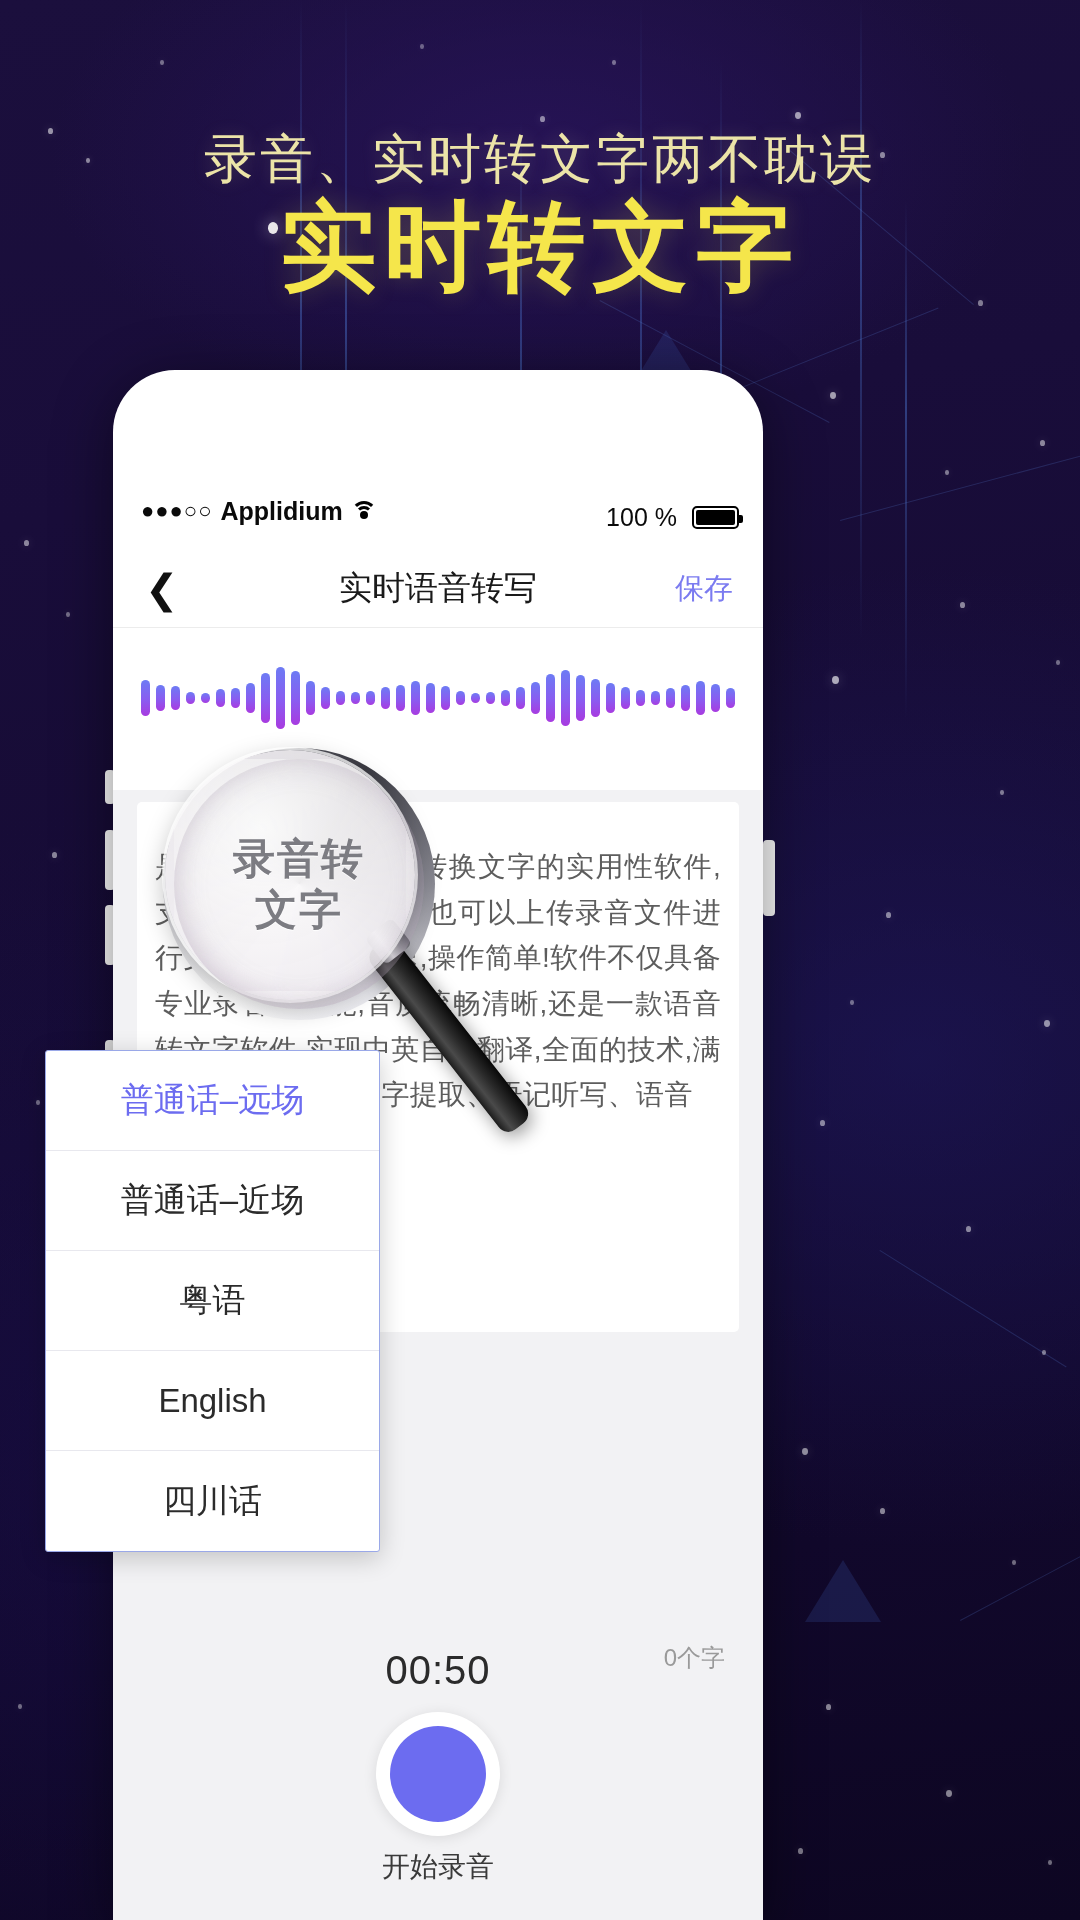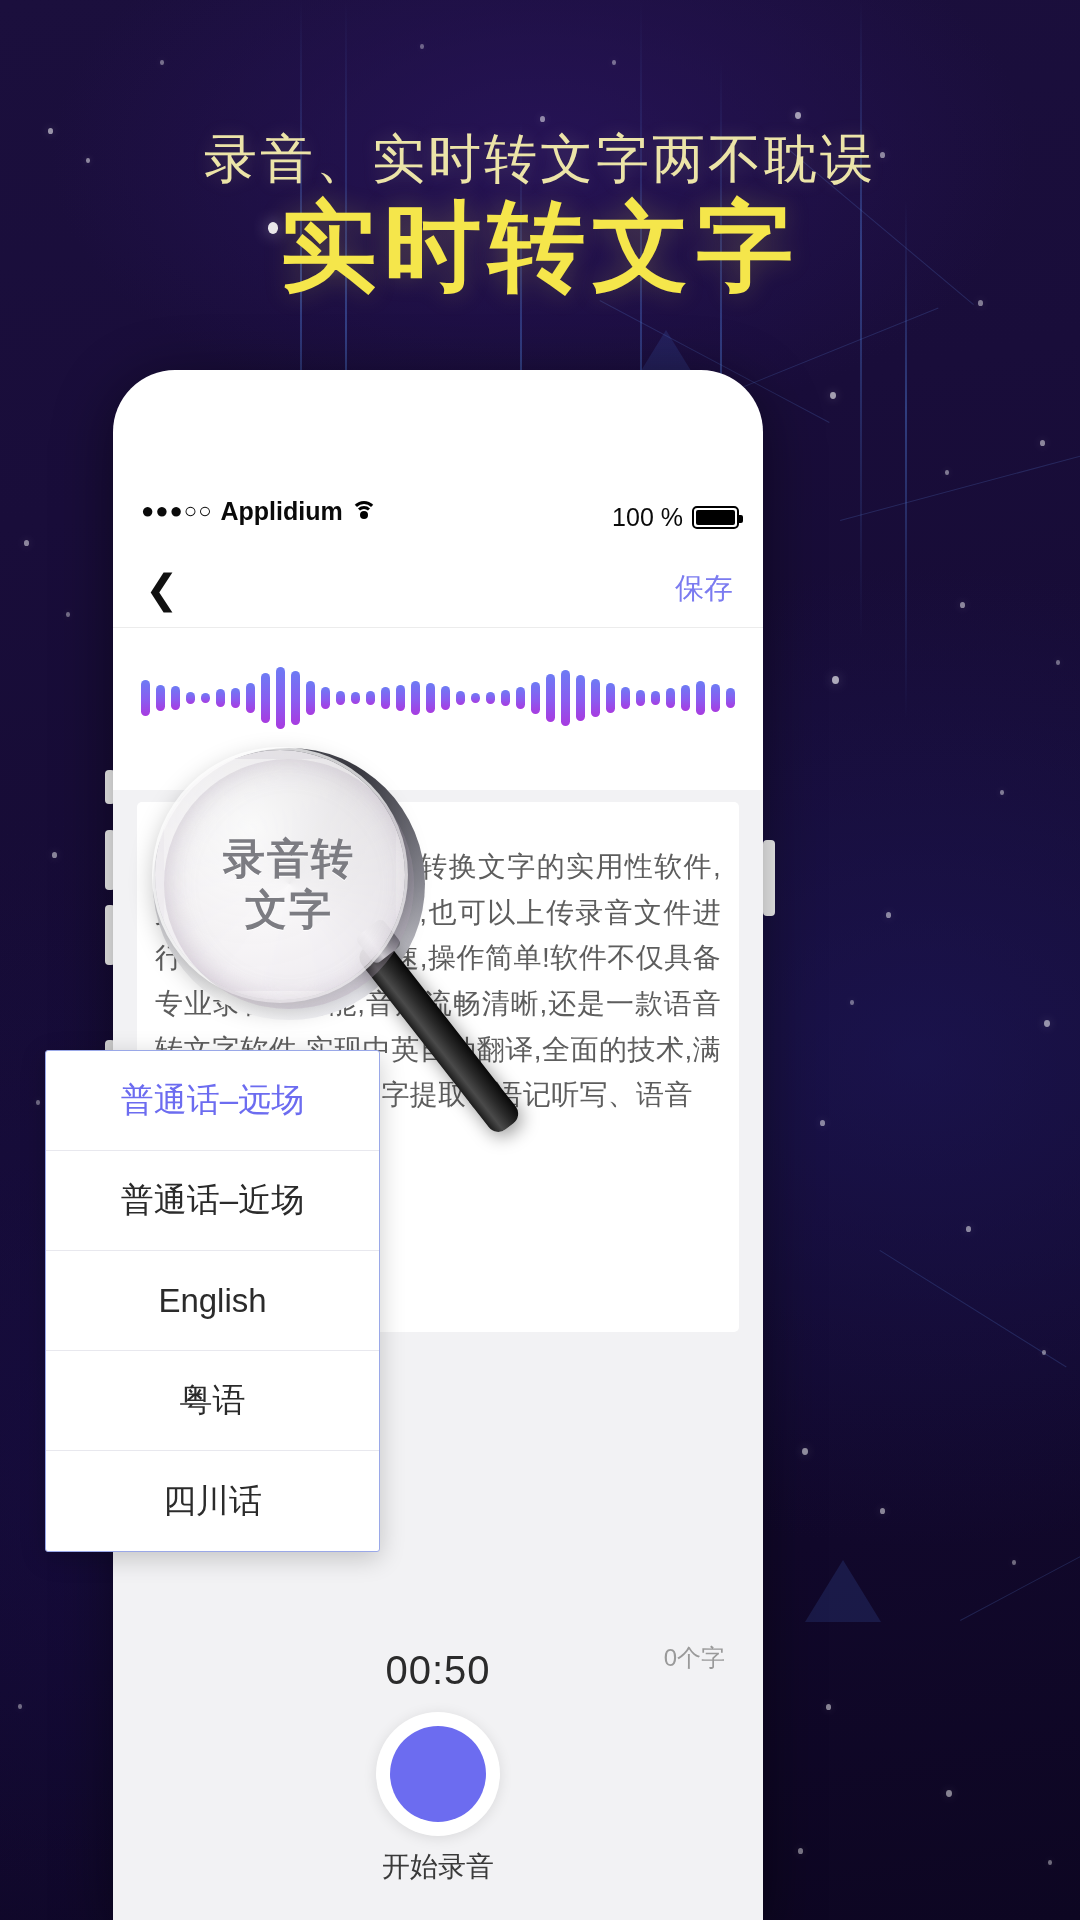--- a/index.html
+++ b/index.html
@@ -71,21 +71,21 @@
   .wifi { position:relative; width:26px; height:20px; }
   .wifi i {
     position:absolute; left:50%; transform:translateX(-50%);
     border:3px solid #000; border-color:#000 transparent transparent transparent;
     border-radius:50%;
   }
   .wifi i:nth-child(1){ width:26px;height:26px; top:0; }
   .wifi i:nth-child(2){ width:17px;height:17px; top:5px; }
   .wifi i:nth-child(3){ width:8px;height:8px; top:10px; background:#000; border:none; border-radius:50%; }
   #sb-time { position:absolute; left:0; width:650px; text-align:center; font-size:26px; font-weight:bold; }
-  #sb-right { margin-left:auto; margin-right:24px; display:flex; align-items:center; gap:9px;margin-top:12px; }
+  #sb-right { margin-left:auto; margin-right:24px; display:flex; align-items:center; gap:15px;margin-top:12px; }
   #battpct { font-size:25px; font-weight:500; }
   .batt { width:47px; height:23px; border:2px solid #000; border-radius:5px; padding:2px; position:relative; }
   .batt span { display:block; width:100%; height:100%; background:#000; border-radius:2px; }
   .batt::after { content:""; position:absolute; right:-6px; top:7px; width:4px;height:8px;background:#000;border-radius:0 2px 2px 0; }
 
   #navbar {
     position:absolute; top:180px; left:0; width:650px; height:78px;
     display:flex; align-items:center; border-bottom:1px solid #ececec;
   }
   #back { margin-left:32px; font-size:40px; color:#111; line-height:1; font-weight:300; }
@@ -133,21 +133,21 @@
     z-index:8; box-shadow:0 6px 26px rgba(0,0,0,.20);
   }
   .ddopt {
     height:100px; display:flex; align-items:center; justify-content:center;
     font-size:33px; color:#2b2b2b; border-bottom:1px solid #e8e8ee;text-align:right;
   }
   .ddopt:last-child { border-bottom:none; }
   .ddopt.sel { color:#6c6cf0; }
 
   
-  #magnifier { position:absolute; left:155px; top:750px; width:620px; height:370px; z-index:9; pointer-events:none; }
+  #magnifier { position:absolute; left:165px; top:750px; width:620px; height:370px; z-index:9; pointer-events:none; }
   #lensring {
     position:absolute; left:0; top:0; width:250px; height:250px; border-radius:50%;
     background:
       radial-gradient(circle at 38% 30%, rgba(255,255,255,.96) 0%, rgba(246,244,246,.92) 48%, rgba(236,232,238,.9) 100%);
     border:9px solid transparent;
     box-shadow:
       0 0 0 3px rgba(255,255,255,.75),
       0 0 0 13px rgba(90,90,95,.0),
       0 8px 26px rgba(0,0,0,.28);
   }
@@ -259,20 +259,21 @@
     <div id="sb-right">
       <span id="battpct">100 %</span>
       <span class="batt">
           <span></span>
         </span>
     </div>
   </div>
 
   <div id="navbar">
     <div id="back">❮</div>
+    <div id="navtitle">实时语音转写</div>
     <div id="save">保存</div>
   </div>
 
   <div id="wave">
       <div class="bar" style="height: 36px; background: linear-gradient(rgb(109, 123, 244) 0%, rgb(138, 92, 240) 55%, rgb(168, 59, 224) 100%);"></div>
       <div class="bar" style="height: 26px; background: linear-gradient(rgb(109, 123, 244) 0%, rgb(138, 92, 240) 55%, rgb(168, 59, 224) 100%);"></div>
       <div class="bar" style="height: 24px; background: linear-gradient(rgb(109, 123, 244) 0%, rgb(138, 92, 240) 55%, rgb(168, 59, 224) 100%);"></div>
       <div class="bar" style="height: 12px; background: linear-gradient(rgb(109, 123, 244) 0%, rgb(138, 92, 240) 55%, rgb(168, 59, 224) 100%);"></div>
       <div class="bar" style="height: 10px; background: linear-gradient(rgb(109, 123, 244) 0%, rgb(138, 92, 240) 55%, rgb(168, 59, 224) 100%);"></div>
       <div class="bar" style="height: 18px; background: linear-gradient(rgb(109, 123, 244) 0%, rgb(138, 92, 240) 55%, rgb(168, 59, 224) 100%);"></div>
@@ -326,22 +327,22 @@
     <div id="recbtn">
       <div id="recdot"></div>
     </div>
     <div id="reclabel">开始录音</div>
   </div>
 </div>
 
 <div id="dropdown">
     <div class="ddopt sel" style="color: rgb(108, 108, 240);">普通话–远场</div>
     <div class="ddopt">普通话–近场</div>
+    <div class="ddopt">粤语</div>
     <div class="ddopt">English</div>
-    <div class="ddopt">粤语</div>
     <div class="ddopt">四川话</div>
   </div>
 
 <div id="magnifier">
   <div id="handle"></div>
   <div id="ferrule"></div>
   <div id="lensring">
     <div id="lensouter"></div>
     <div id="lensinner"></div>
     <div id="lenstext">

